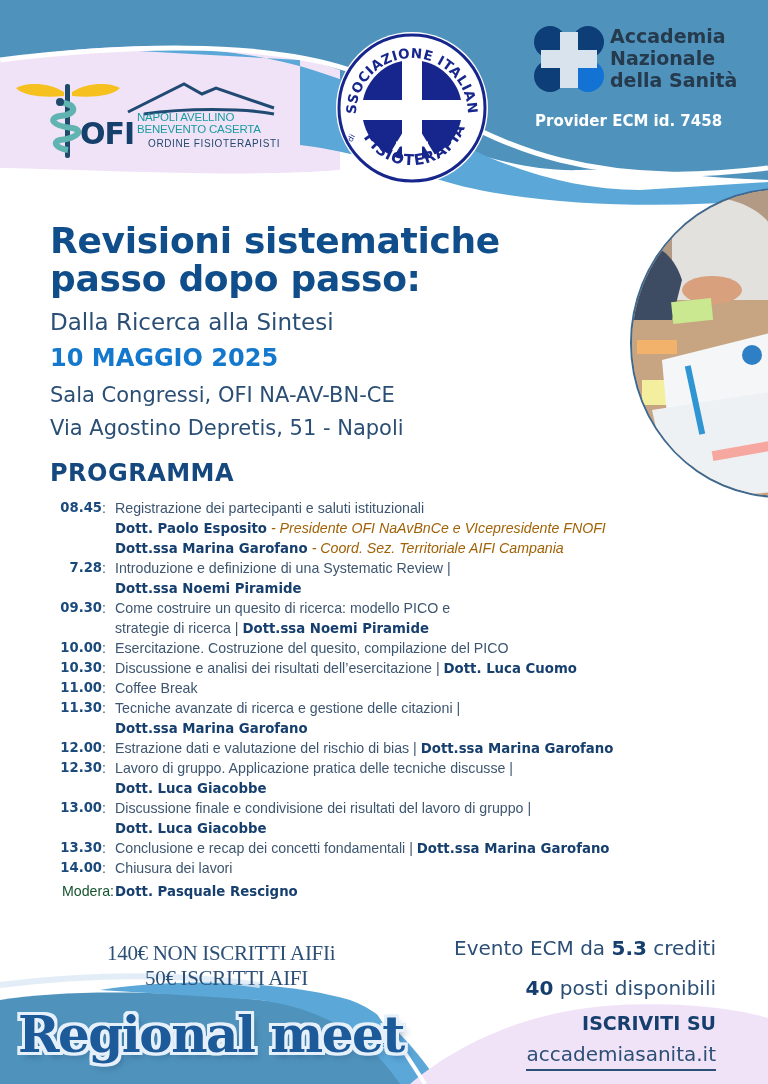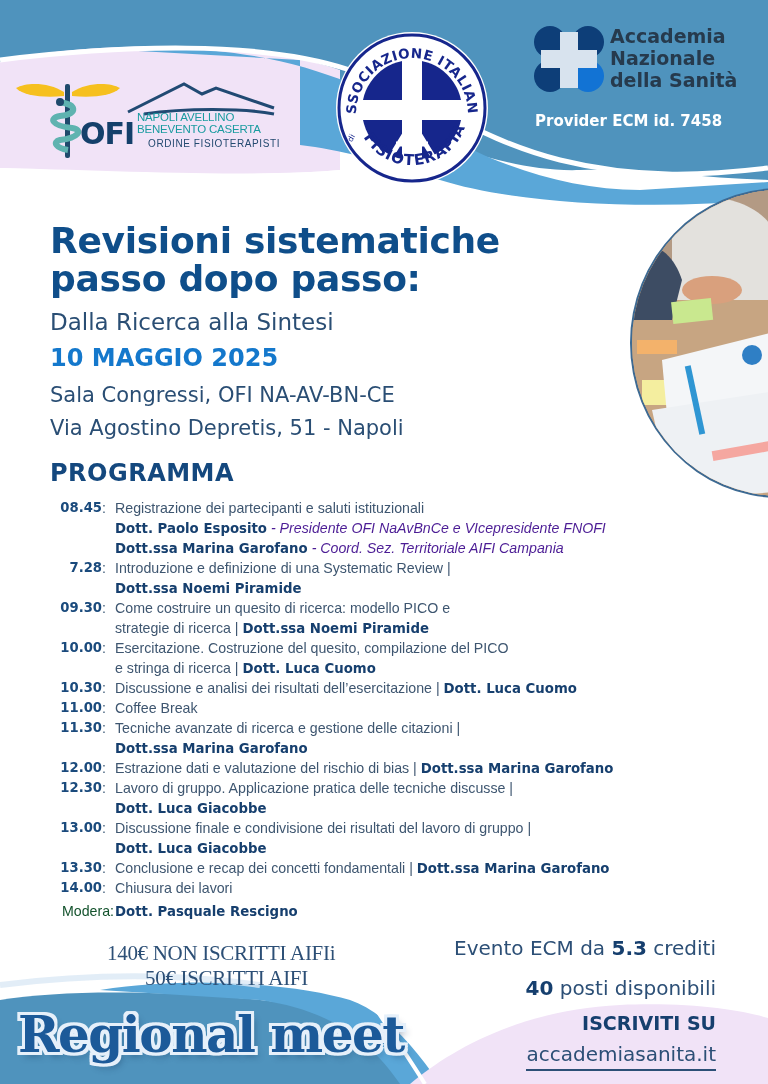--- a/index.html
+++ b/index.html
@@ -38,21 +38,21 @@
   
   .photo { position:absolute; left:630px; top:188px; width:300px; height:310px; border-radius:50%; overflow:hidden; border:2px solid #3d6a93; background:#c9a786; }
 
   
   .program { position:absolute; left:0; top:498px; width:768px; font-family:"Liberation Sans", sans-serif; font-size:14.2px; }
   .row { position:relative; height:20px; line-height:20px; white-space:nowrap; }
   .time { position:absolute; right:666px; font-weight:bold; color:#1a4a7c; font-family:"DejaVu Sans", sans-serif; font-size:13.2px; }
   .colon { position:absolute; left:102px; color:#405d7a; }
   .desc { position:absolute; left:115px; color:#3e5670; }
   .speaker { font-weight:bold; color:#163f6e; font-family:"DejaVu Sans", sans-serif; font-size:13.3px; }
-  .role { font-style:italic; color:#4c1d95; }
+  .role { font-style:italic; color:#a16207; }
   .modera-label { position:absolute; right:654px; color:#14532d; }
 
   
   .price { position:absolute; font-family:"Liberation Serif", "DejaVu Serif", serif; color:#2c4f76; font-size:21px; white-space:nowrap; letter-spacing:-0.3px; }
   .price1 { left:107px; top:941px; }
   .price2 { left:145px; top:966px; }
 
   
   .ecm { position:absolute; right:52px; top:899px; font-size:20px; color:#2c4f76; white-space:nowrap;margin-top:37px; }
   .ecm b { color:#163f6e; }
@@ -201,23 +201,20 @@
   </div>
   <div class="row">
     <span class="desc"><span>strategie di ricerca | </span><span class="speaker">Dott.ssa Noemi Piramide</span></span>
   </div>
   <div class="row">
     <span class="time">10.00</span>
     <span class="colon">:</span>
     <span class="desc"><span>Esercitazione. Costruzione del quesito, compilazione del PICO</span></span>
   </div>
   <div class="row">
-    <span class="desc"><span>e stringa di ricerca | </span><span class="speaker">Dott. Luca Cuomo</span></span>
-  </div>
-  <div class="row">
     <span class="time">10.30</span>
     <span class="colon">:</span>
     <span class="desc"><span>Discussione e analisi dei risultati dell’esercitazione | </span><span class="speaker">Dott. Luca Cuomo</span></span>
   </div>
   <div class="row">
     <span class="time">11.00</span>
     <span class="colon">:</span>
     <span class="desc"><span>Coffee Break</span></span>
   </div>
   <div class="row">

